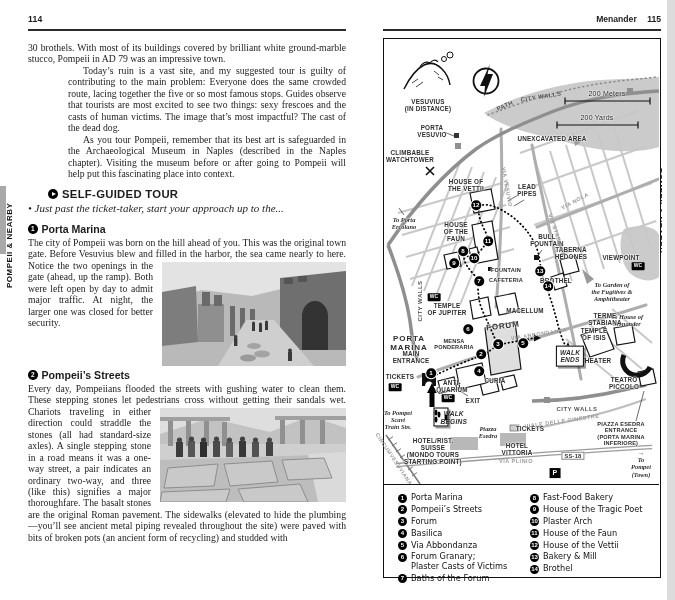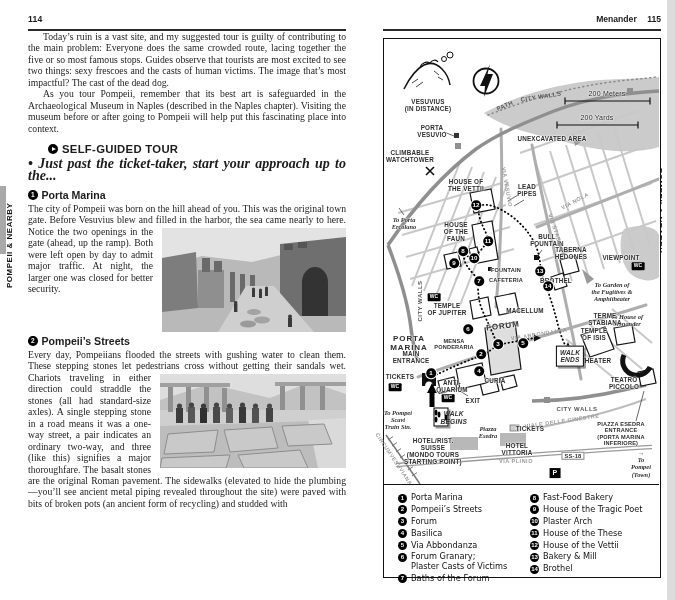--- a/index.html
+++ b/index.html
@@ -17,22 +17,22 @@
   .tab-right{position:absolute;left:650px;top:168px;width:14px;height:130px;
     font-family:"Liberation Sans",sans-serif;font-weight:bold;font-size:8px;letter-spacing:.5px;
     writing-mode:vertical-rl;color:#111;white-space:nowrap;}
   
   .left-page{position:absolute;left:28px;top:14px;width:318px;}
   .pg-header{display:flex;align-items:baseline;gap:9px;
     font-family:"Liberation Sans",sans-serif;font-weight:bold;font-size:8.6px;letter-spacing:.2px;
     padding-bottom:5px;border-bottom:2.2px solid #2b2b2b;}
   .prose{font-size:9.7px;line-height:11.45px;text-align:justify;margin:0;}
   .prose.first{margin-top:11px;}
-  .indent{text-indent:15px;}
-  .note{font-style:italic;font-weight:bold;font-size:14px;line-height:11.45px;text-align:justify;}
+  .indent{text-indent:15px;margin-left:40px;}
+  .note{font-style:italic;font-weight:normal;font-size:11px;line-height:11.45px;text-align:justify;}
   .tour-head{font-family:"Liberation Sans",sans-serif;font-weight:bold;font-size:11.3px;
     letter-spacing:.3px;margin:9px 0 3px;display:flex;align-items:center;gap:4px;padding-left:20px;}
   .go-icon{width:10px;height:10px;border-radius:50%;background:#000;position:relative;flex:0 0 10px;}
   .go-icon::after{content:"";position:absolute;left:3.5px;top:2.5px;border-left:4px solid #fff;
     border-top:2.5px solid transparent;border-bottom:2.5px solid transparent;}
   .sub-head{font-family:"Liberation Sans",sans-serif;font-weight:bold;font-size:10.6px;
     margin:8px 0 2px;display:flex;align-items:center;gap:4px;clear:both;}
   .sub-num{width:9.5px;height:9.5px;border-radius:50%;background:#000;color:#fff;flex:0 0 9.5px;
     font:bold 6.5px/9.5px "Liberation Sans",sans-serif;text-align:center;}
   .ph-spacer{float:right;clear:right;width:0;height:23px;}
@@ -93,20 +93,21 @@
 <div class="tab-left-bar"></div>
 <div class="tab-left">POMPEII &amp; NEARBY</div>
 
 <div class="tab-right">POMPEII &amp; NEARBY</div>
 
 <div class="left-page">
   <div class="pg-header">
     <span>114</span>
   </div>
 
+  <p class="prose first">30 brothels. With most of its buildings covered by brilliant white ground-marble stucco, Pompeii in AD 79 was an impressive town.</p>
   <p class="prose indent">Today’s ruin is a vast site, and my suggested tour is guilty of contributing to the main problem: Everyone does the same crowded route, lacing together the five or so most famous stops. Guides observe that tourists are most excited to see two things: sexy frescoes and the casts of human victims. The image that’s most impactful? The cast of the dead dog.</p>
   <p class="prose indent">As you tour Pompeii, remember that its best art is safeguarded in the Archaeological Museum in Naples (described in the Naples chapter). Visiting the museum before or after going to Pompeii will help put this fascinating place into context.</p>
 
   <div class="tour-head">
     <span class="go-icon"></span>
     <span>SELF-GUIDED TOUR</span>
   </div>
   <div class="note">• Just past the ticket-taker, start your approach up to the...</div>
 
   <div class="sub-head">
@@ -724,21 +725,21 @@
         <div class="leg-item">
           <span class="leg-n">9</span>
           <span class="leg-t">House of the Tragic Poet</span>
         </div>
         <div class="leg-item">
           <span class="leg-n">10</span>
           <span class="leg-t">Plaster Arch</span>
         </div>
         <div class="leg-item">
           <span class="leg-n">11</span>
-          <span class="leg-t">House of the These</span>
+          <span class="leg-t">House of the Faun</span>
         </div>
         <div class="leg-item">
           <span class="leg-n">12</span>
           <span class="leg-t">House of the Vettii</span>
         </div>
         <div class="leg-item">
           <span class="leg-n">13</span>
           <span class="leg-t">Bakery &amp; Mill</span>
         </div>
         <div class="leg-item">

